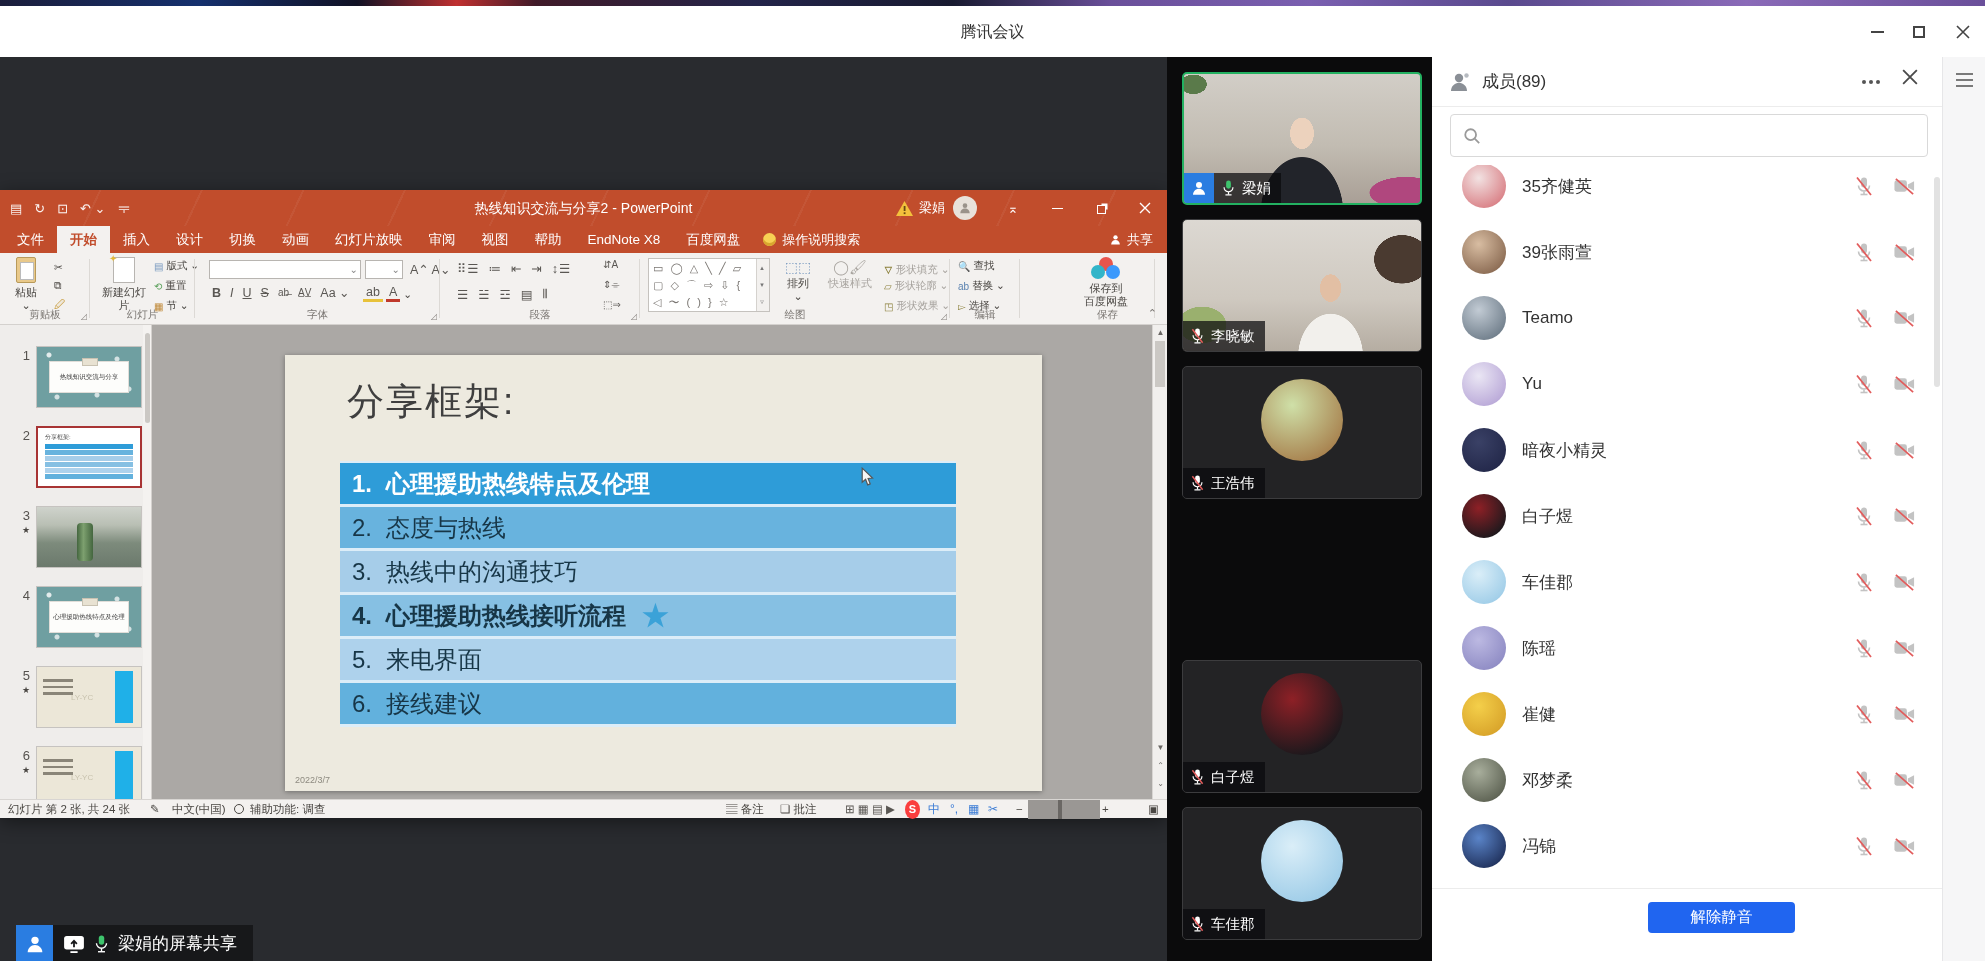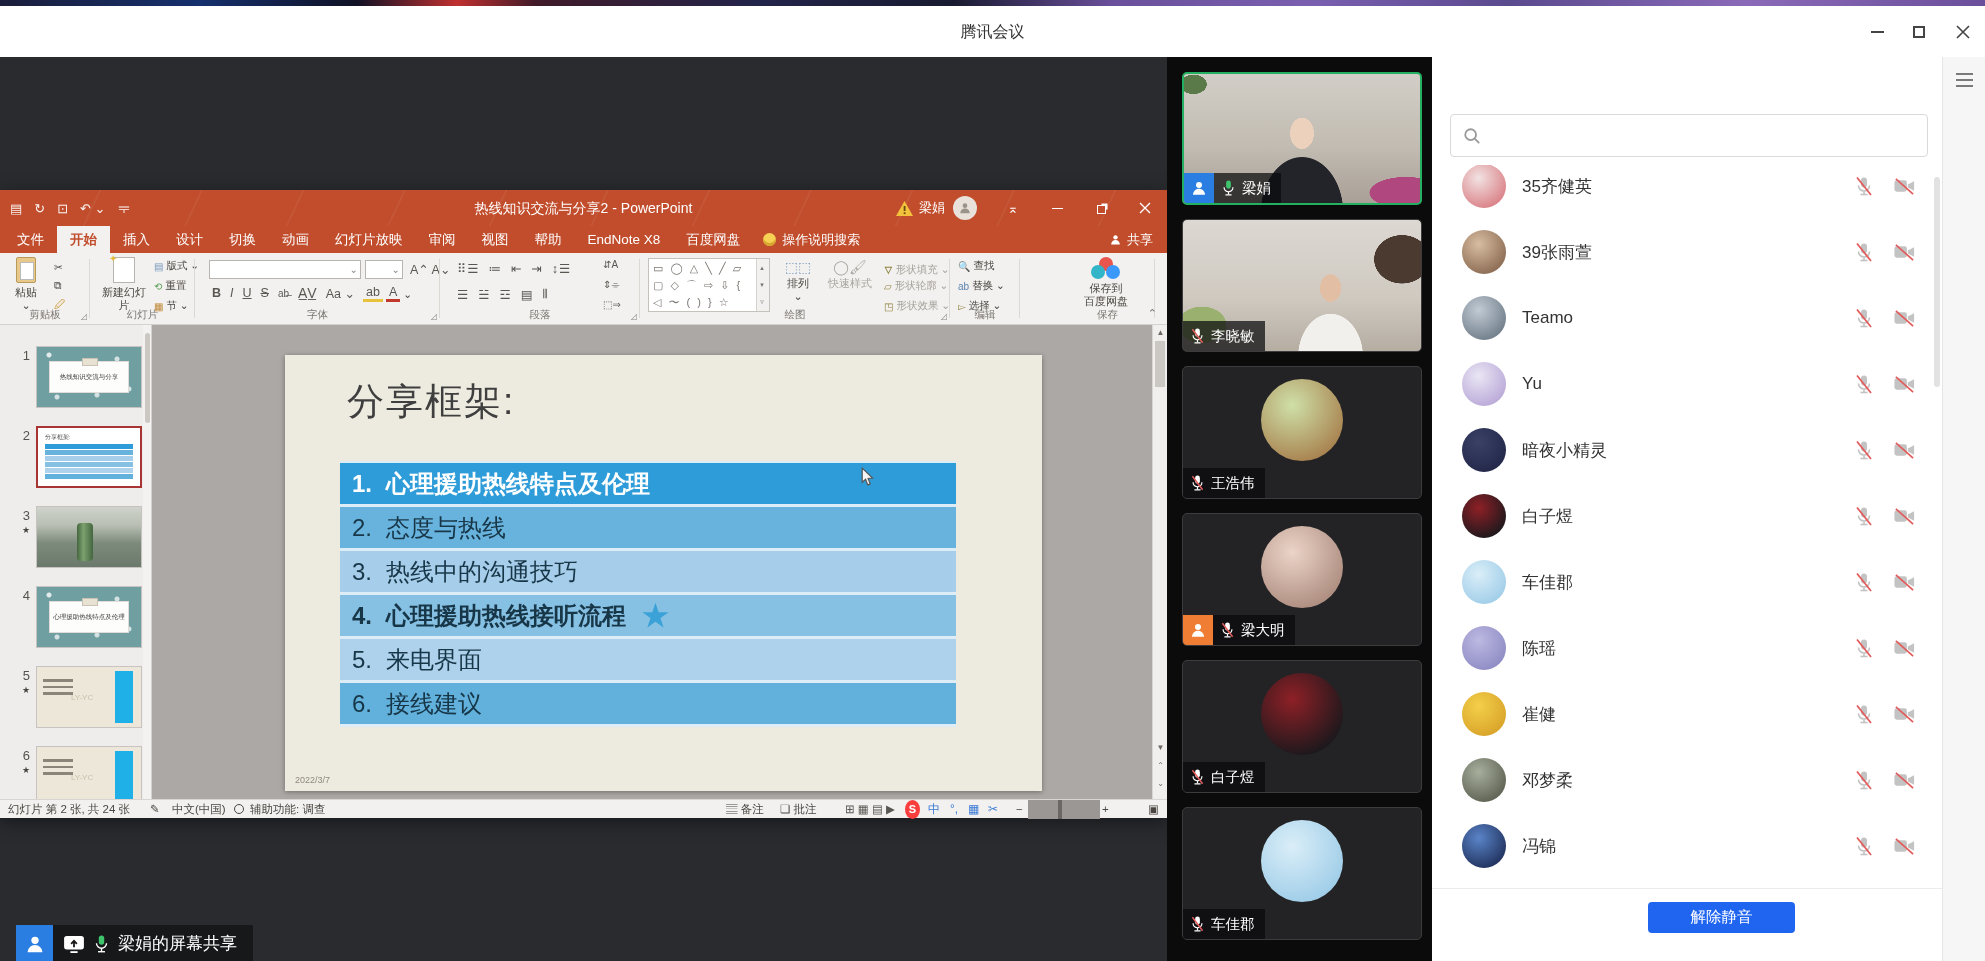--- a/index.html
+++ b/index.html
@@ -326,21 +326,21 @@
             <div class="fontbox abs" style="left:170px;top:7px;width:38px">⌄</div>
             <div class="smallrow" style="left:212px;top:9px">
                 <span class="fbtn">A⌃ A⌄</span>
               </div>
             <div class="smallrow" style="left:14px;top:32px">
               <span class="fbtn" style="font-weight:bold">B</span>
                 <span class="fbtn" style="font-style:italic">I</span>
                 <span class="fbtn" style="text-decoration:underline">U</span>
                 <span class="fbtn" style="text-decoration:line-through">S</span>
               <span class="fbtn" style="font-size:10px">ab̶</span>
-                <span class="fbtn" style="font-size:14px">A̲V̲</span>
+                <span class="fbtn" style="font-size:10px">A̲V̲</span>
                 <span class="fbtn">Aa ⌄</span>
             </div>
             <div class="smallrow" style="left:168px;top:32px">
               <span class="fbtn" style="border-bottom:3px solid #e8c23a">ab</span>
                 <span class="fbtn" style="border-bottom:3px solid #c0392b">A</span>
                 <span>⌄</span>
             </div>
             <div class="rlabel">字体</div>
             <span class="launcher">◿</span>
           </div>
@@ -672,42 +672,20 @@
           <rect x="7.5" y="1" width="7" height="12" rx="3.5" fill="#fff"></rect>
           <path d="M4.5 11a6.5 6.5 0 0 0 13 0" fill="none" stroke="#fff" stroke-width="1.8"></path>
           <line x1="11" y1="18" x2="11" y2="21.5" stroke="#fff" stroke-width="1.8"></line>
           <line x1="6.5" y1="22" x2="15.5" y2="22" stroke="#fff" stroke-width="1.8"></line>
           <line x1="3.5" y1="2" x2="18.5" y2="22" stroke="#e25c5c" stroke-width="2.2"></line>
         </svg>
         <span class="vlabel">王浩伟</span>
       </div>
     </div>
   </div>
-        <div class="vtile" style="top: 456px;">
-    <div class="vavatar" style="background: radial-gradient(circle at 38% 32%, rgb(236, 212, 200) 0%, rgb(173, 141, 128) 78%);"></div>
-    <div class="vname">
-      <div class="vbadge orange">
-        <svg width="18" height="18" viewBox="0 0 24 24">
-                <circle cx="12" cy="8" r="4" fill="#fff"></circle>
-                <path d="M4 21c0-4.4 3.6-8 8-8s8 3.6 8 8z" fill="#fff"></path>
-              </svg>
-      </div>
-      <div class="vpill">
-
-        <svg class="mic-off" width="15" height="18" viewBox="0 0 22 24">
-          <rect x="7.5" y="1" width="7" height="12" rx="3.5" fill="#fff"></rect>
-          <path d="M4.5 11a6.5 6.5 0 0 0 13 0" fill="none" stroke="#fff" stroke-width="1.8"></path>
-          <line x1="11" y1="18" x2="11" y2="21.5" stroke="#fff" stroke-width="1.8"></line>
-          <line x1="6.5" y1="22" x2="15.5" y2="22" stroke="#fff" stroke-width="1.8"></line>
-          <line x1="3.5" y1="2" x2="18.5" y2="22" stroke="#e25c5c" stroke-width="2.2"></line>
-        </svg>
-        <span class="vlabel">梁大明</span>
-      </div>
-    </div>
-  </div>
         <div class="vtile" style="top: 603px;">
     <div class="vavatar" style="background: radial-gradient(circle at 38% 32%, rgb(142, 32, 38) 0%, rgb(26, 24, 28) 78%);"></div>
     <div class="vname">
 
       <div class="vpill">
 
         <svg class="mic-off" width="15" height="18" viewBox="0 0 22 24">
           <rect x="7.5" y="1" width="7" height="12" rx="3.5" fill="#fff"></rect>
           <path d="M4.5 11a6.5 6.5 0 0 0 13 0" fill="none" stroke="#fff" stroke-width="1.8"></path>
           <line x1="11" y1="18" x2="11" y2="21.5" stroke="#fff" stroke-width="1.8"></line>
@@ -731,20 +709,38 @@
           <line x1="6.5" y1="22" x2="15.5" y2="22" stroke="#fff" stroke-width="1.8"></line>
           <line x1="3.5" y1="2" x2="18.5" y2="22" stroke="#e25c5c" stroke-width="2.2"></line>
         </svg>
         <span class="vlabel">车佳郡</span>
       </div>
     </div>
   </div>
       </div>
 
     <div class="abs" id="members">
+      <div class="abs" id="m-header">
+        <svg width="24" height="24" viewBox="0 0 24 24" style="margin-left:16px">
+          <circle cx="11" cy="8" r="4.2" fill="#8a8f96"></circle>
+            <path d="M3 21c0-4.6 3.6-8.2 8-8.2s8 3.6 8 8.2z" fill="#8a8f96"></path>
+            <circle cx="18.5" cy="5.5" r="2.2" fill="#b6bac0"></circle>
+        </svg>
+        <span id="m-title">成员(89)</span>
+        <span class="abs" id="m-more">
+            <i></i>
+            <i></i>
+            <i></i>
+          </span>
+        <span class="abs" id="m-close">
+          <svg width="16" height="16" viewBox="0 0 14 14">
+              <path d="M1 1 L13 13 M13 1 L1 13" stroke="#4a4a4a" stroke-width="1.6"></path>
+            </svg>
+        </span>
+      </div>
       <div class="abs" id="m-search-wrap">
         <div id="m-search">
           <svg width="18" height="18" viewBox="0 0 20 20">
             <circle cx="8.5" cy="8.5" r="6" fill="none" stroke="#9a9a9a" stroke-width="2"></circle>
             <line x1="13" y1="13" x2="18" y2="18" stroke="#9a9a9a" stroke-width="2"></line>
           </svg>
         </div>
       </div>
       <div class="abs" id="m-list">
           <div class="mrow" style="margin-top: -12px;">

